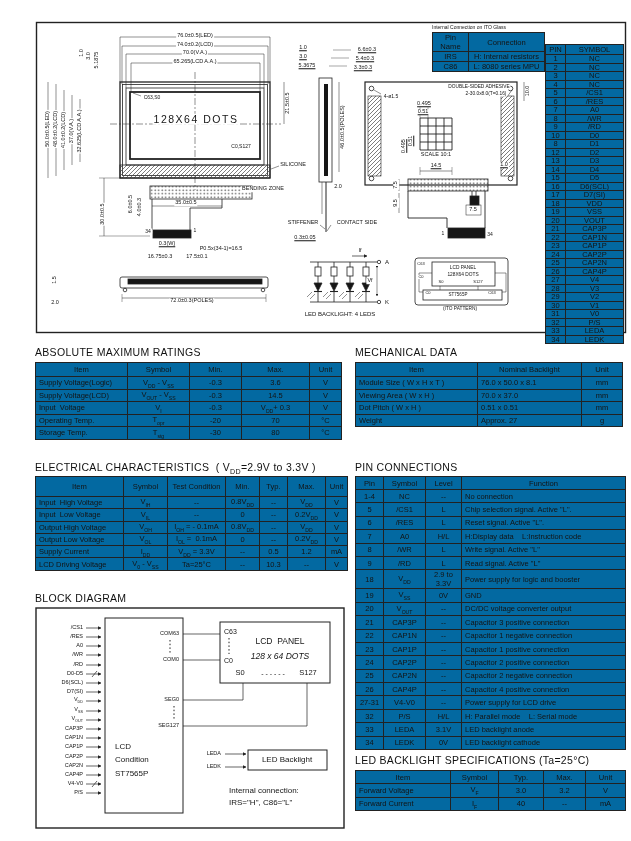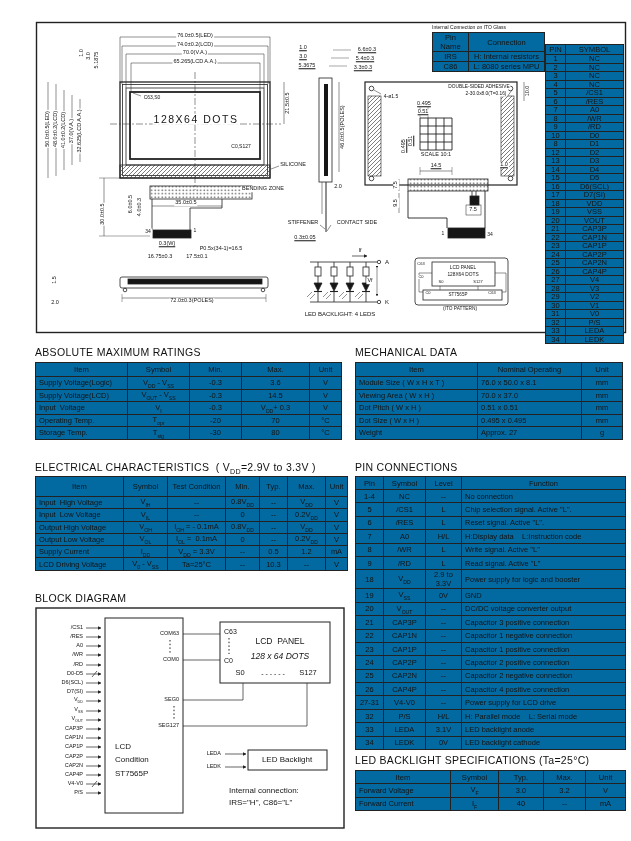--- a/index.html
+++ b/index.html
@@ -603,43 +603,38 @@
   <h3 class="sec" style="left:355px;top:346px">MECHANICAL DATA</h3>
   <table class="dt t-mech" style="left:355px;top:362px;width:267px">
       <colgroup>
         <col style="width: 122px;">
         <col style="width: 104px;">
         <col style="width: 41px;">
       </colgroup>
       <thead>
         <tr>
           <th>Item</th>
-          <th>Nominal Operating</th>
+          <th>Nominal Backlight</th>
           <th>Unit</th>
         </tr>
       </thead>
       <tbody>
         <tr>
           <td>Module Size ( W x H x T )</td>
           <td>76.0 x 50.0 x 8.1</td>
           <td>mm</td>
         </tr>
         <tr>
           <td>Viewing Area ( W x H )</td>
           <td>70.0 x 37.0</td>
           <td>mm</td>
         </tr>
         <tr>
           <td>Dot Pitch ( W x H )</td>
           <td>0.51 x 0.51</td>
-          <td>mm</td>
-        </tr>
-        <tr>
-          <td>Dot Size ( W x H )</td>
-          <td>0.495 x 0.495</td>
           <td>mm</td>
         </tr>
         <tr>
           <td>Weight</td>
           <td>Approx. 27</td>
           <td>g</td>
         </tr>
       </tbody>
     </table>
 

